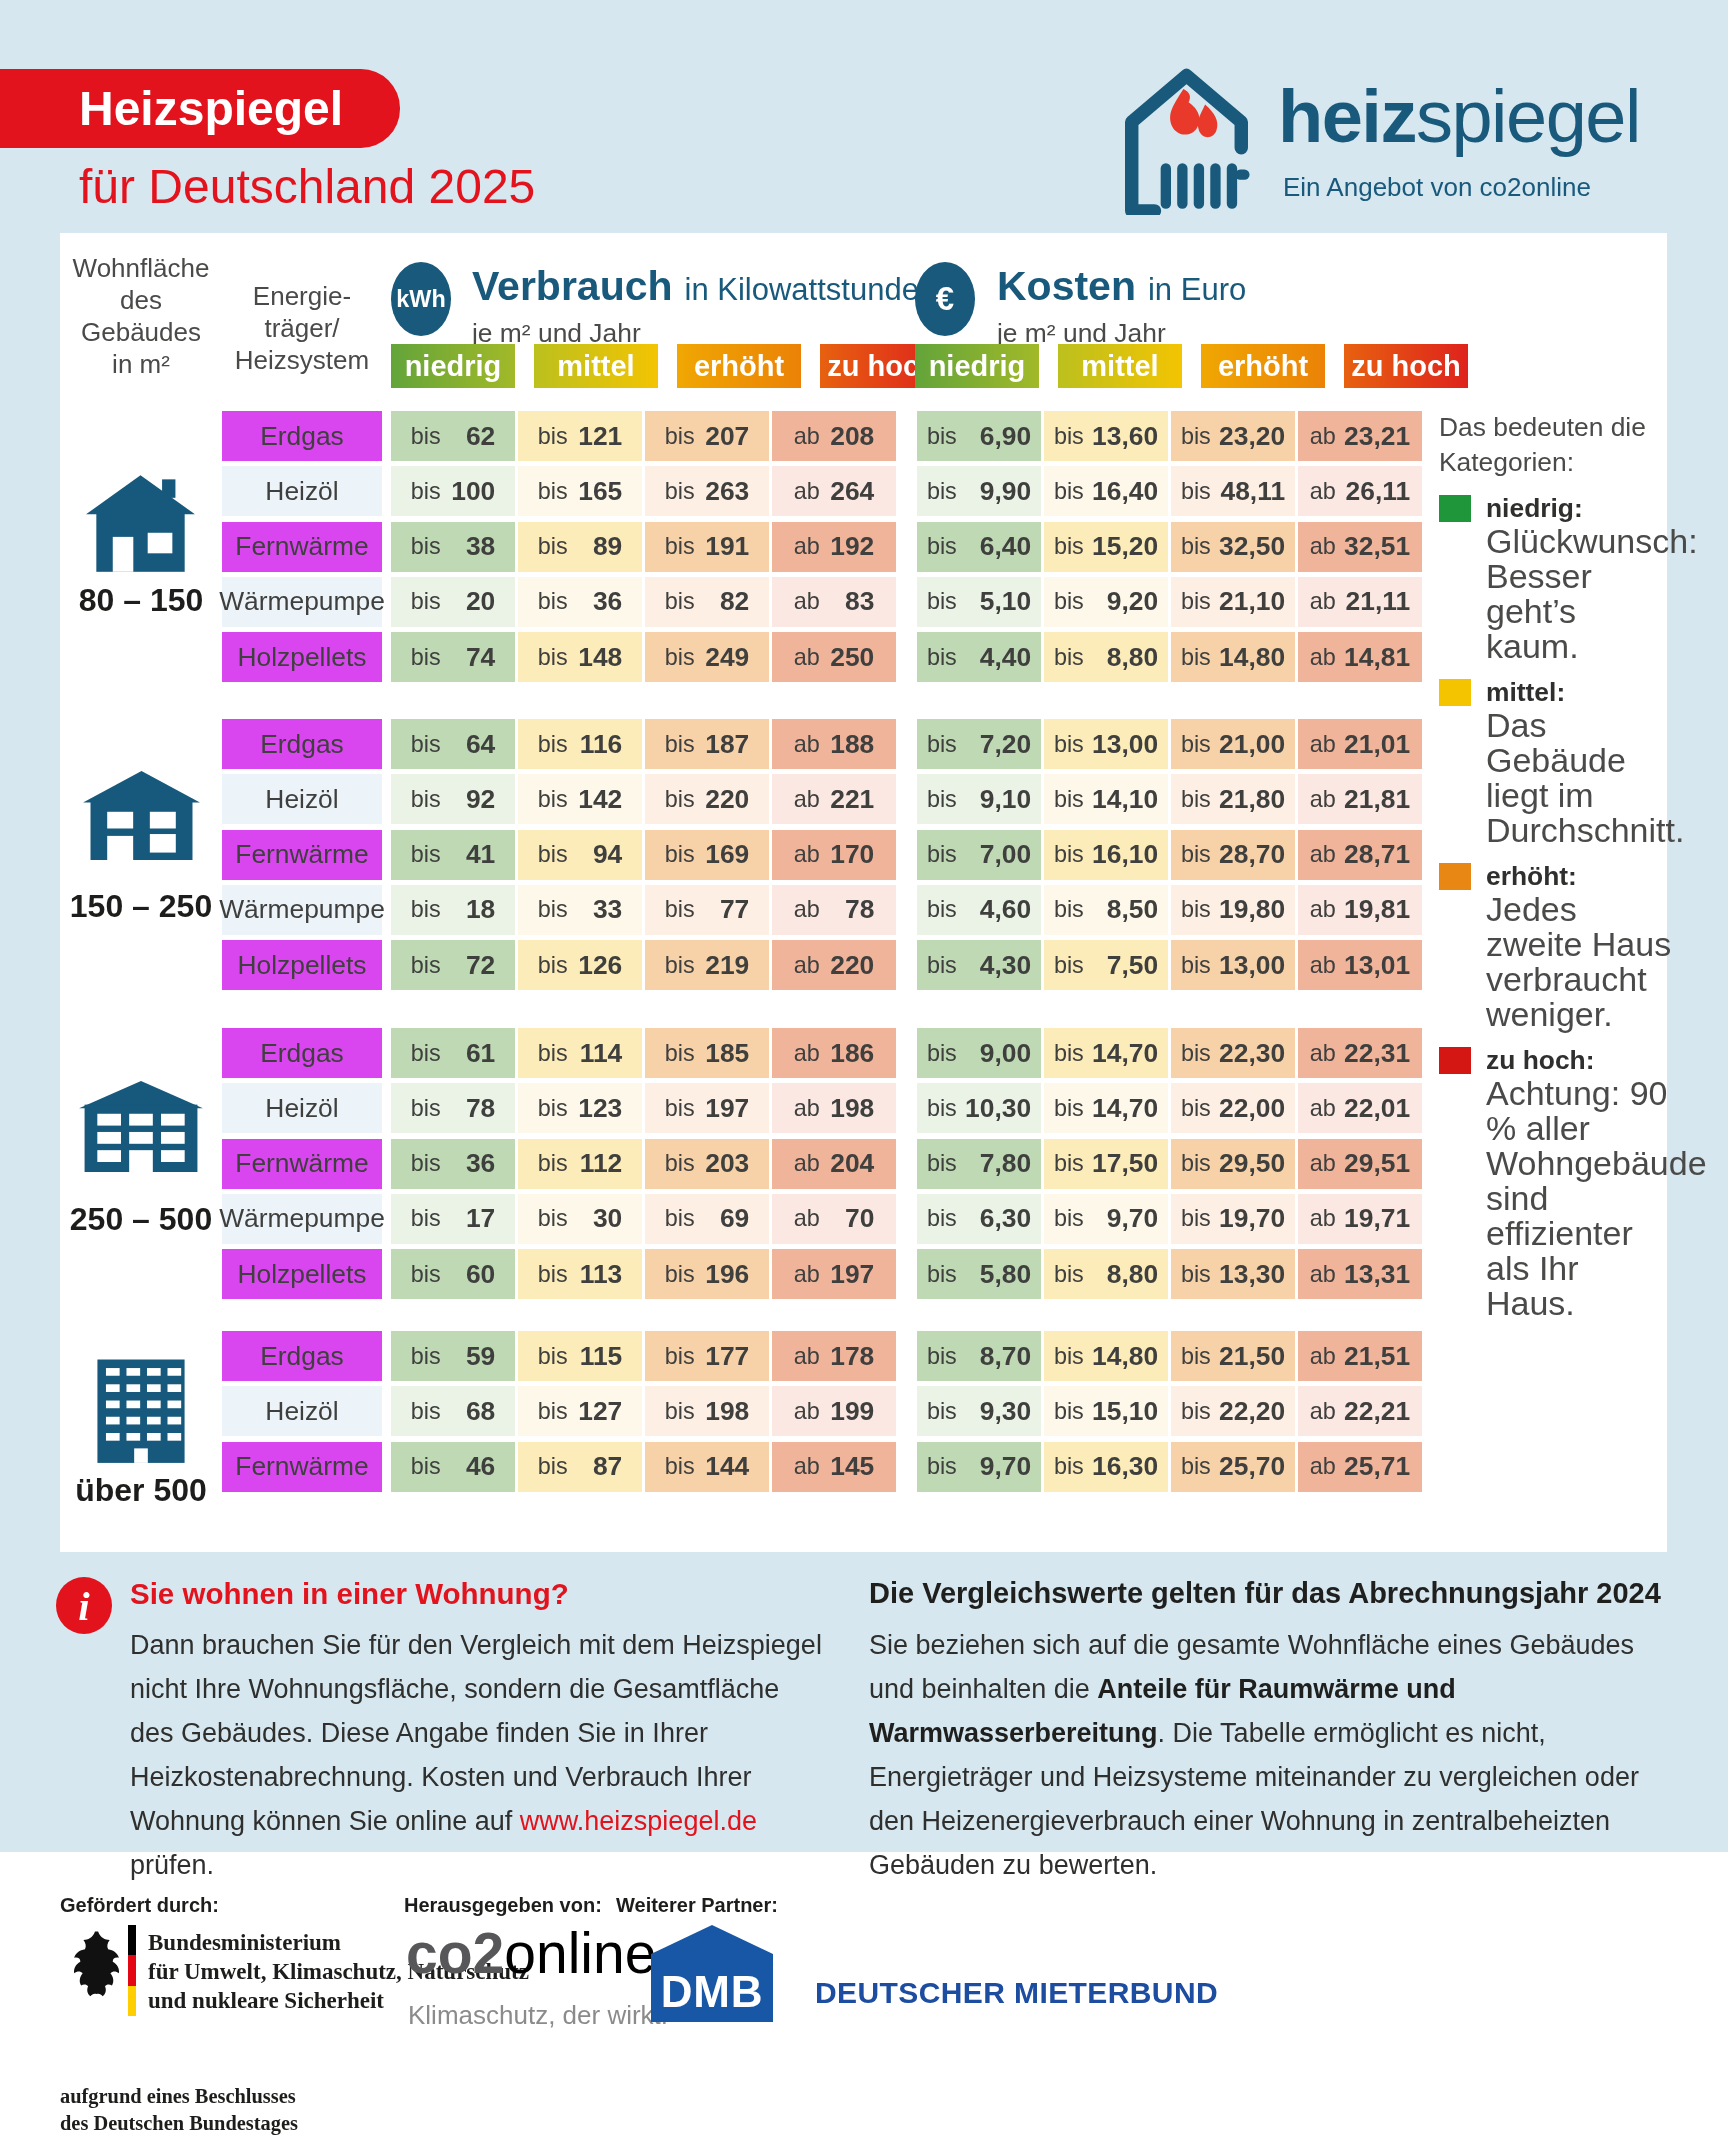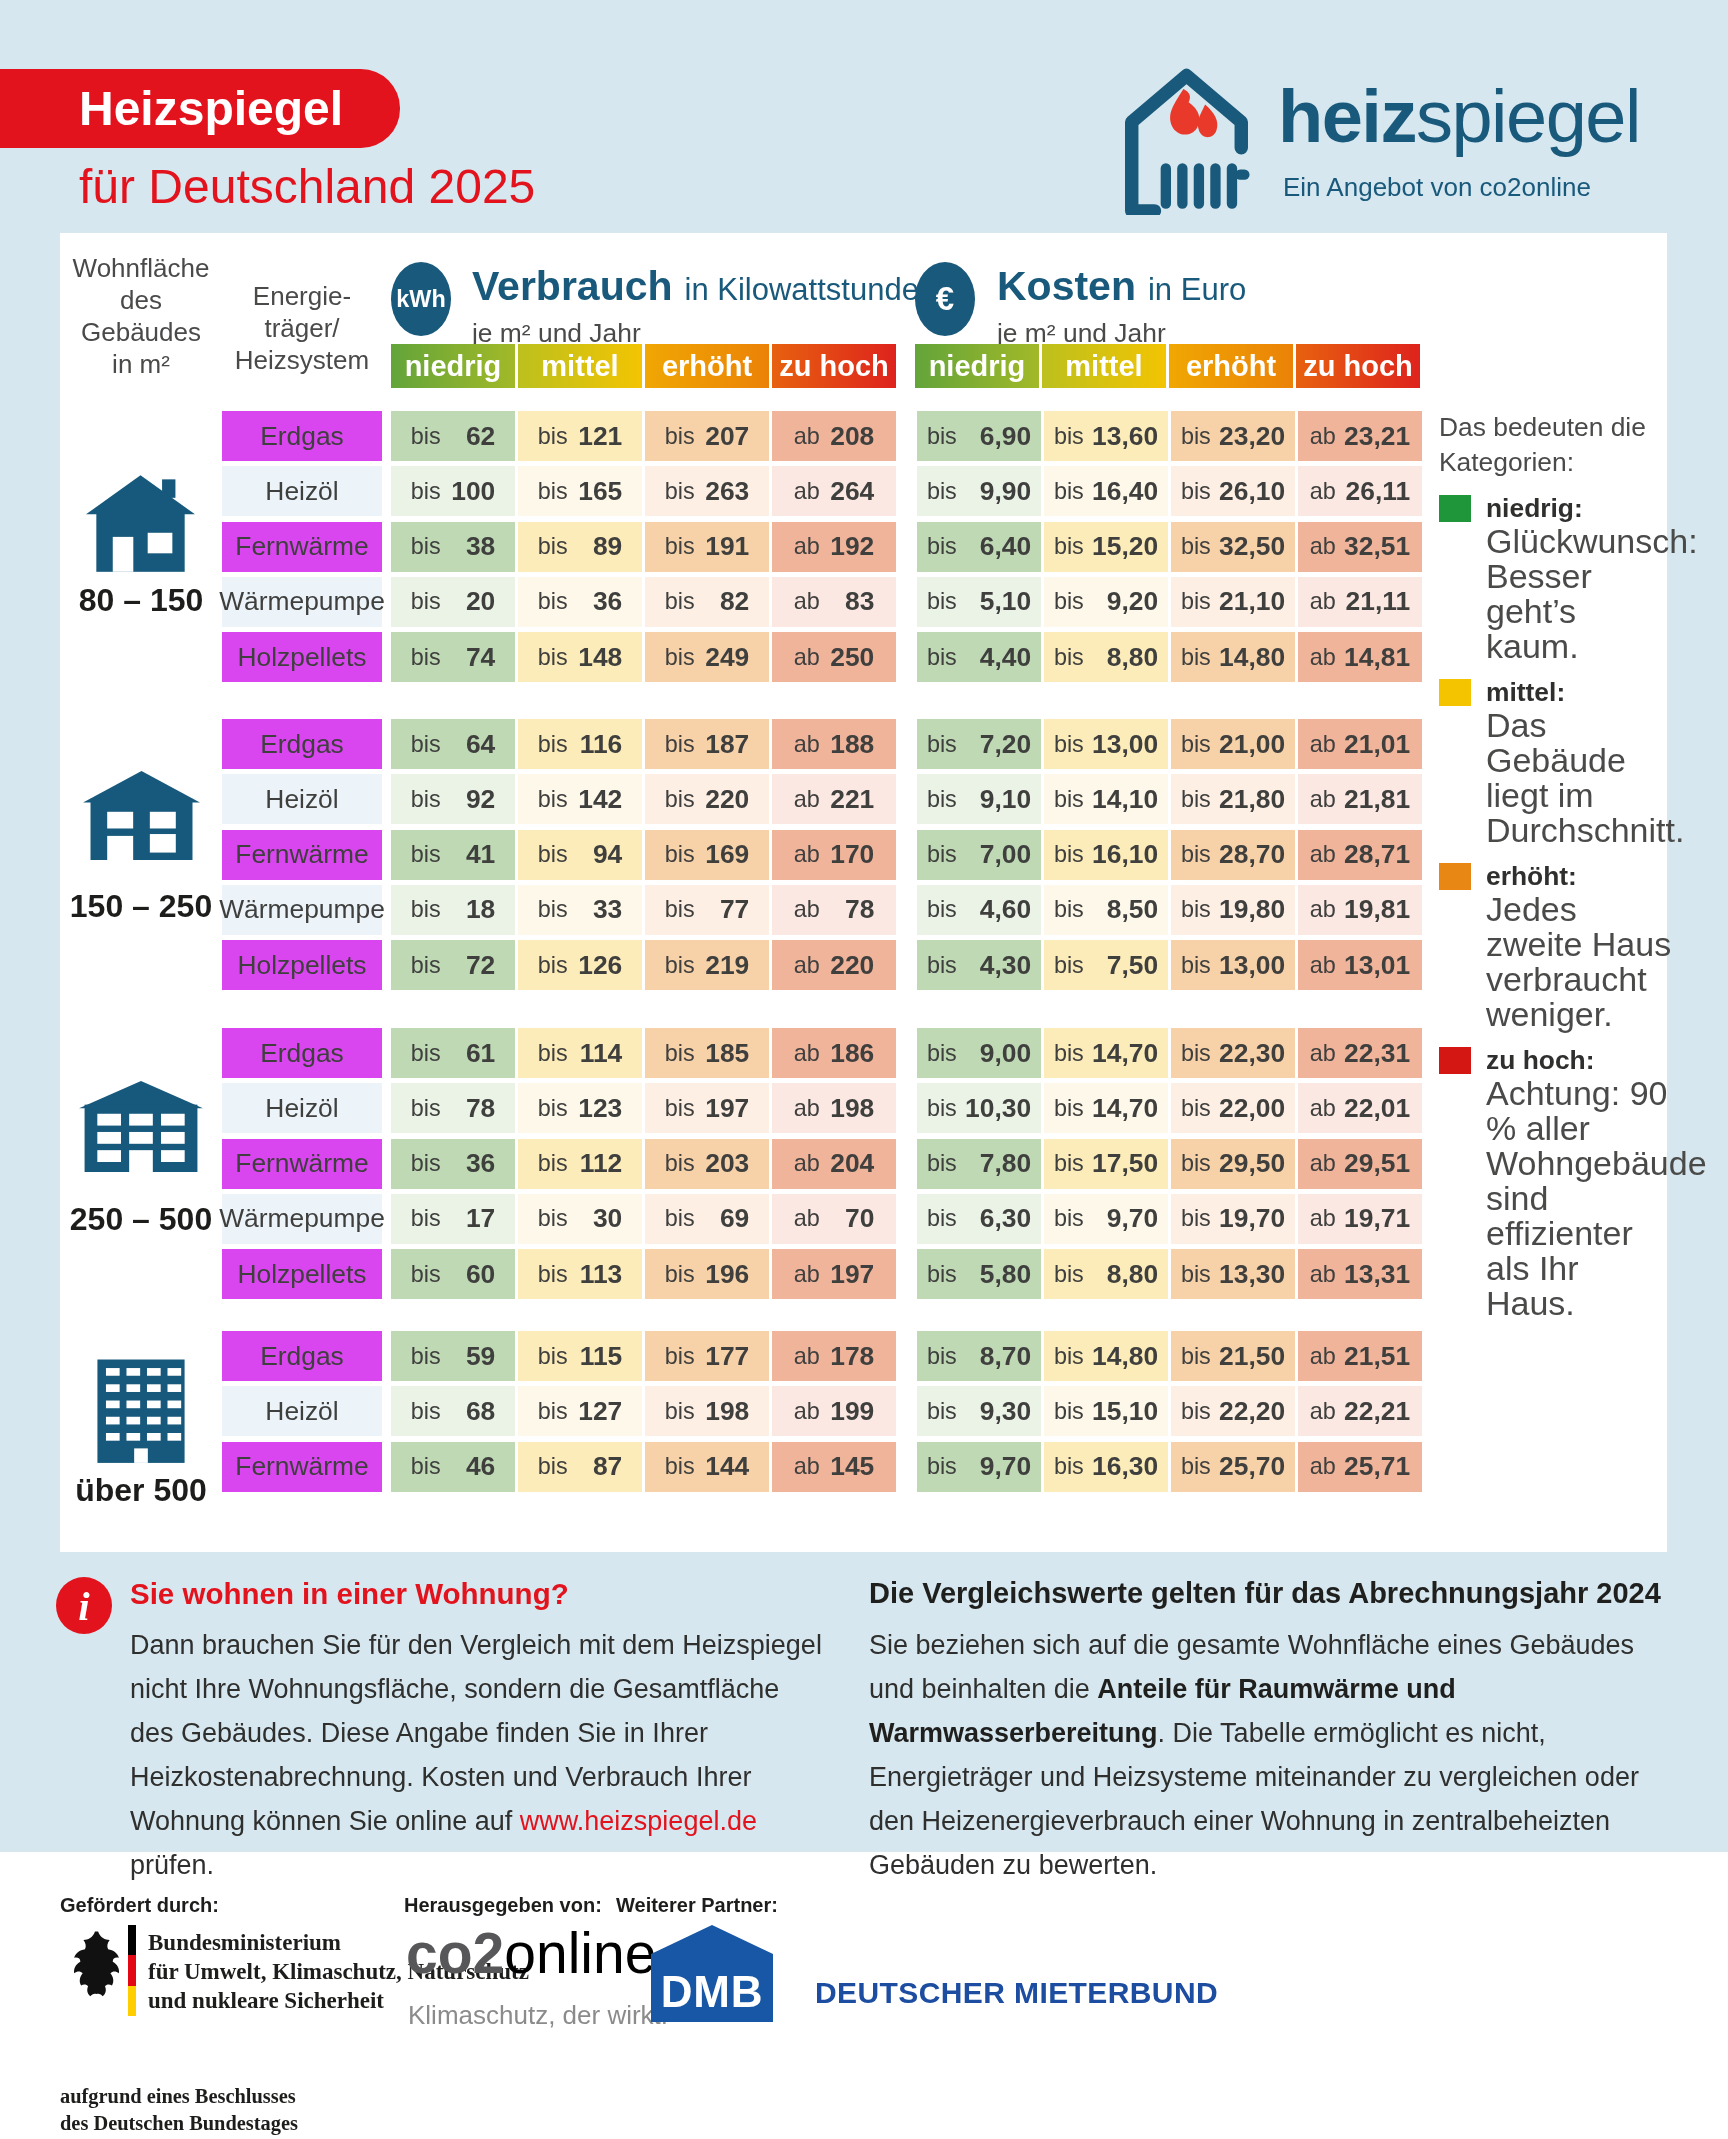--- a/index.html
+++ b/index.html
@@ -29,21 +29,21 @@
     display:flex;align-items:center;justify-content:center;font-weight:bold;}
   .kwh{left:331px;top:29px;font-size:23.4px;}
   .euro{left:855px;top:29px;font-size:33px;}
   .sec-title{display:flex;align-items:baseline;gap:12px;}
   .vtitle{left:412px;top:30px;}
   .ktitle{left:937px;top:30px;}
   .sec-title .big{font-size:41px;font-weight:bold;color:#19597b;}
   .sec-title .unit{font-size:31px;color:#19597b;}
   .per-note{font-size:26.4px;color:#4a4a49;margin-top:7.6px;}
   
-  .band{top:111px;height:44px;display:flex;gap:3px;}
+  .band{top:111px;height:44px;display:flex;gap:19px;}
   .vband{left:331px;} .kband{left:855px;}
   .band .seg{width:124px;display:flex;align-items:center;justify-content:center;
     color:#fff;font-size:29px;font-weight:bold;}
   .s1{background:linear-gradient(90deg,#63a43a,#a2b928);}
   .s2{background:linear-gradient(90deg,#bcc01e,#f3c402);}
   .s3{background:linear-gradient(90deg,#f0a703,#eb8207);}
   .s4{background:linear-gradient(90deg,#e7610f,#de231d);}
   
   .tblock{position:absolute;left:162px;}
   .b0{top:178px;} .b1{top:486px;} .b2{top:795px;} .b3{top:1098px;}
@@ -307,21 +307,21 @@
       <div class="cell k g k0">
           <span class="p">bis</span>
           <span class="n">9,90</span>
         </div>
       <div class="cell k y">
           <span class="p">bis</span>
           <span class="n">16,40</span>
         </div>
       <div class="cell k o">
           <span class="p">bis</span>
-          <span class="n">26,10</span>
+          <span class="n">48,11</span>
         </div>
       <div class="cell k r">
           <span class="p">ab</span>
           <span class="n">26,11</span>
         </div>
     </div>
     <div class="row">
       <div class="lbl">Fernwärme</div>
       <div class="cell v g">
           <span class="p">bis</span>

